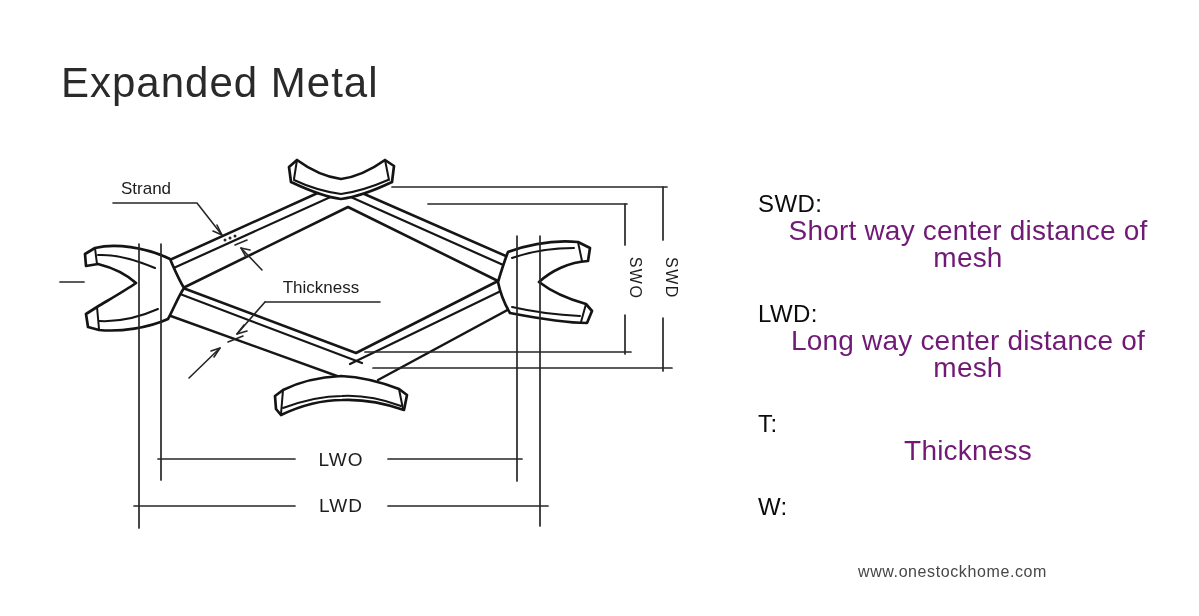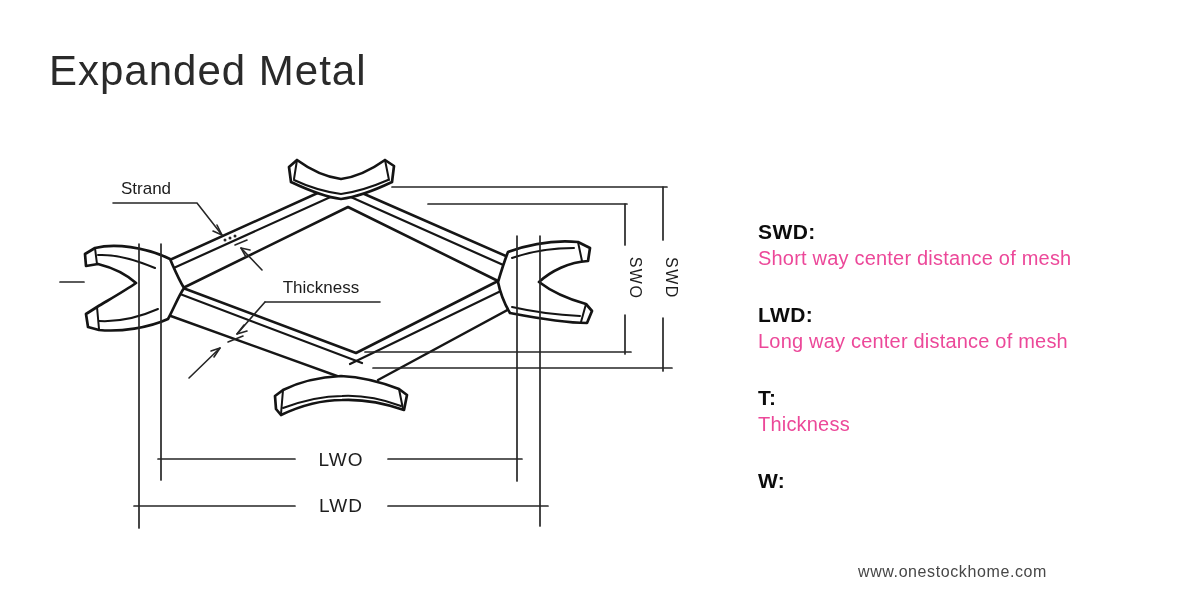--- a/index.html
+++ b/index.html
@@ -2,36 +2,36 @@
 <html><head>
 <meta charset="utf-8">
 <style>
   html,body{margin:0;padding:0;}
   body{
     width:1199px;height:616px;position:relative;overflow:hidden;
     background:#ffffff;
     font-family:"Liberation Sans", sans-serif;
   }
   .page-title{
-    position:absolute;left:49px;top:47px;margin:0;
+    position:absolute;left:49px;top:47px;margin:12px;
     font-size:42px;font-weight:300;letter-spacing:1px;
     color:#2a2a2a;line-height:1.15;
   }
   .diagram-svg{position:absolute;left:0;top:0;}
   .glossary{
     position:absolute;left:758px;top:190px;width:420px;
     color:#0c0c0c;
   }
   .glossary-item{margin-bottom:29px;}
   .glossary-term{
-    font-weight:bold;font-size:21px;line-height:27px;
-    letter-spacing:0.4px;color:#0c0c0c;margin-top:28px;
+    font-weight:normal;font-size:24px;line-height:27px;
+    letter-spacing:0.4px;color:#0c0c0c;
   }
   .glossary-def{
-    font-size:20px;line-height:27px;letter-spacing:0.2px;color:#ec4899;
+    font-size:28px;line-height:27px;letter-spacing:0.2px;color:#701a75;text-align:center;
   }
   .footer-url{
     position:absolute;left:858px;top:563px;
     font-size:16px;letter-spacing:0.6px;color:#474747;
   }
   .dtext{font-family:"Liberation Sans", sans-serif;fill:#1d1d1d;}
 </style>
 </head>
 <body>
 

